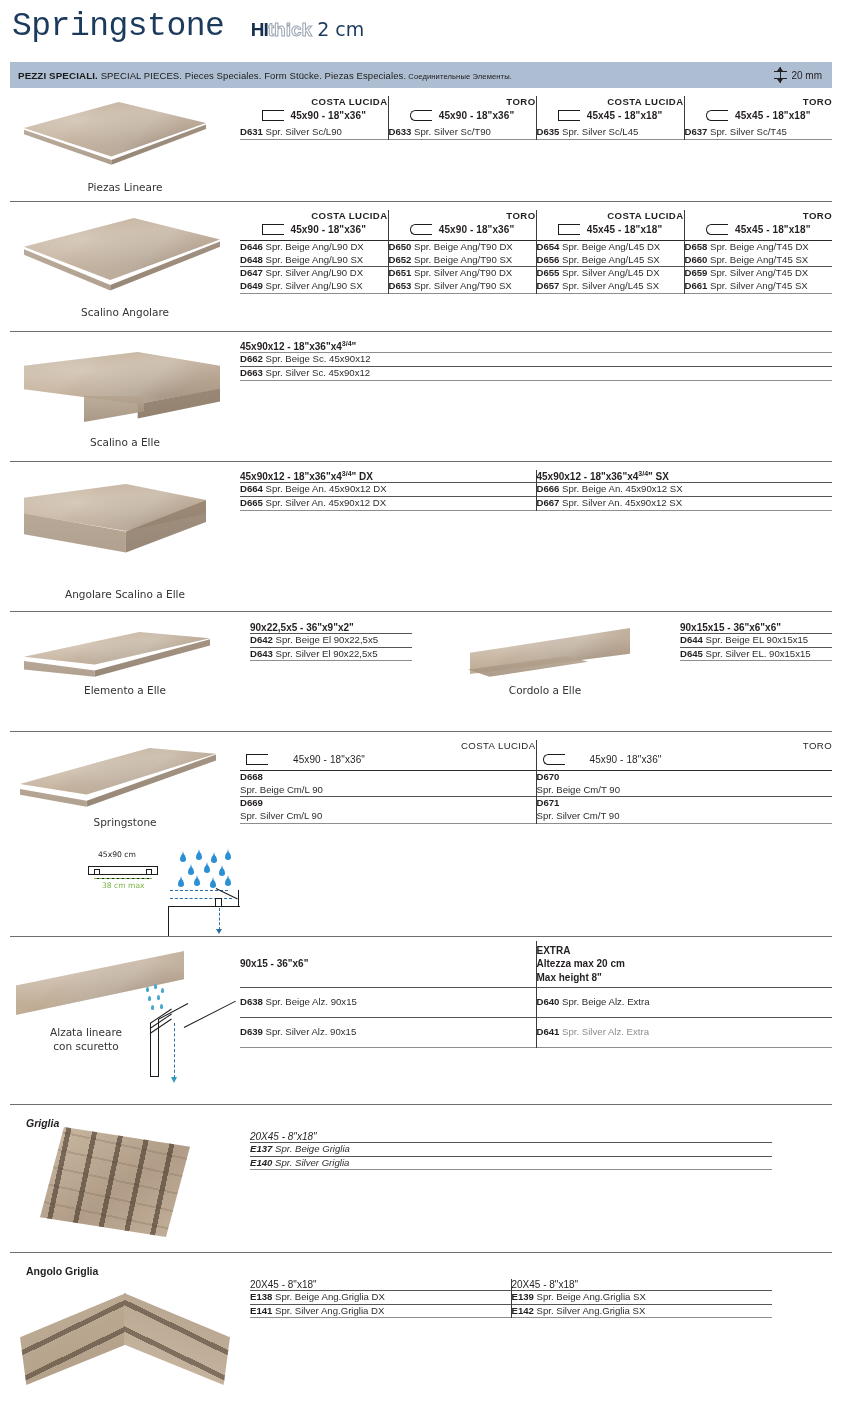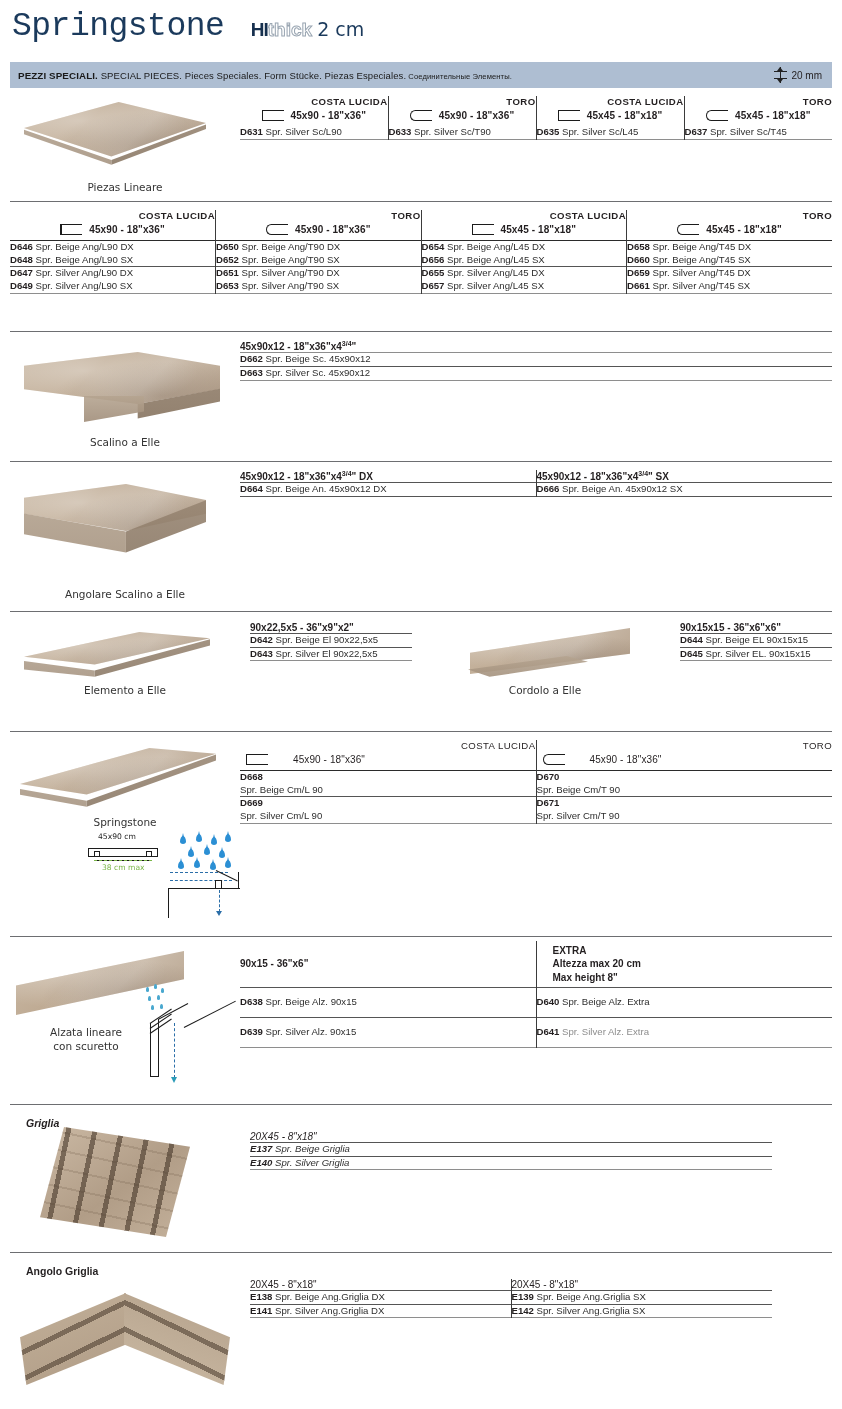--- a/index.html
+++ b/index.html
@@ -241,20 +241,31 @@
           <td class="code-cell vsep"><span class="code">D637</span> <span class="desc">Spr. Silver Sc/T45</span></td>
         </tr>
       </tbody>
           </table>
     </div>
   </div>
 </div>
 
 <div class="section" style="height:130px;">
   <div class="section-inner">
+    <div class="pic-col">
+      <div class="tile-wrap" style="height:96px;">
+        <div class="slab" style="left:14px; top:10px; width:196px; height:72px;
+             clip-path: polygon(0% 40%, 56% 0%, 100% 30%, 44% 86%);"></div>
+        <div class="edge-dark" style="left:14px; top:10px; width:196px; height:78px;
+             clip-path: polygon(44% 86%, 100% 30%, 100% 37%, 44% 93%); opacity:.9;"></div>
+        <div class="edge-mid" style="left:14px; top:10px; width:196px; height:78px;
+             clip-path: polygon(0% 40%, 44% 86%, 44% 93%, 0% 47%); opacity:.85;"></div>
+      </div>
+      <div class="pic-caption">Scalino Angolare</div>
+    </div>
     <div class="tbl-col">
       <table class="pt">
         <tbody>
               <tr>
           <td class="hdr-cell" style="width:25%;">
             <div class="hdr-title">COSTA LUCIDA</div>
             <div class="hdr-size-row">
                     <span class="prof square">
                       <i class="pl top"></i>
                       <i class="pl bot"></i>
@@ -387,20 +398,24 @@
       <table class="pt">
         <tbody>
               <tr class="rule-bot-thin">
           <td class="size-cell" style="width:50%;"><span>45x90x12 - 18"x36"x4</span><span class="sup">3/4</span><span>" DX</span></td>
           <td class="size-cell vsep" style="width:50%;"><span>45x90x12 - 18"x36"x4</span><span class="sup">3/4</span><span>" SX</span></td>
         </tr>
         <tr class="rule-bot-thin">
           <td class="code-cell"><span class="code">D664</span> <span class="desc">Spr. Beige An. 45x90x12 DX</span></td>
           <td class="code-cell vsep"><span class="code">D666</span> <span class="desc">Spr. Beige An. 45x90x12 SX</span></td>
         </tr>
+        <tr class="rule-bot-grey">
+          <td class="code-cell"><span class="code">D665</span> <span class="desc">Spr. Silver An. 45x90x12 DX</span></td>
+          <td class="code-cell vsep"><span class="code">D667</span> <span class="desc">Spr. Silver An. 45x90x12 SX</span></td>
+        </tr>
       </tbody>
           </table>
     </div>
   </div>
 </div>
 
 <div class="section" style="height:120px;">
   <div style="position:relative; height:120px;">
 
     <div style="position:absolute; left:0; top:8px; width:230px;">
@@ -465,21 +480,21 @@
       <div class="tile-wrap" style="height:72px;">
         <div class="slab" style="left:10px; top:6px; width:196px; height:58px;
              clip-path: polygon(0% 62%, 66% 0%, 100% 10%, 34% 80%);"></div>
         <div class="edge-dark" style="left:10px; top:6px; width:196px; height:66px;
              clip-path: polygon(34% 80%, 100% 10%, 100% 19%, 34% 89%); opacity:.9;"></div>
         <div class="edge-mid" style="left:10px; top:6px; width:196px; height:66px;
              clip-path: polygon(0% 62%, 34% 80%, 34% 89%, 0% 71%); opacity:.85;"></div>
       </div>
       <div class="pic-caption">Springstone</div>
 
-      <div class="diagram" style="height:92px; margin-top:4px;">
+      <div class="diagram" style="height:92px; margin-top:22px;">
         <div class="dim-label" style="left:88px; top:0px;">45x90 cm</div>
 
         <div class="ln" style="left:78px; top:16px; width:70px; height:1.2px;"></div>
         <div class="ln" style="left:78px; top:16px; width:1.2px; height:9px;"></div>
         <div class="ln" style="left:147px; top:16px; width:1.2px; height:9px;"></div>
         <div class="ln" style="left:78px; top:24px; width:70px; height:1.2px;"></div>
         <div class="ln" style="left:84px; top:19px; width:1px; height:5px;"></div>
         <div class="ln" style="left:89px; top:19px; width:1px; height:5px;"></div>
         <div class="ln" style="left:84px; top:19px; width:6px; height:1px;"></div>
         <div class="ln" style="left:136px; top:19px; width:1px; height:5px;"></div>
@@ -601,21 +616,21 @@
           <div class="ln vdash" style="left:46px; top:40px; height:55px;"></div>
           <div style="position:absolute; left:43px; top:94px; width:0;height:0;border-left:3.5px solid transparent;border-right:3.5px solid transparent;border-top:6px solid #2b9bb8;"></div>
         </div>
       </div>
     </div>
     <div class="tbl-col" style="padding-top:4px;">
       <table class="pt">
         <tbody>
               <tr class="rule-bot-thin">
           <td class="size-cell" style="width:50%; height:46px;">90x15 - 36"x6"</td>
-          <td class="extra-cell vsep" style="width:50%;padding-left:16px;">
+          <td class="extra-cell vsep" style="width:50%;">
             <div>EXTRA</div>
             <div>Altezza max 20 cm</div>
             <div>Max height 8"</div>
           </td>
         </tr>
         <tr class="rule-bot-thin">
           <td class="code-cell" style="height:30px;"><span class="code">D638</span> <span class="desc">Spr. Beige Alz. 90x15</span></td>
           <td class="code-cell vsep"><span class="code">D640</span> <span class="desc">Spr. Beige Alz. Extra</span></td>
         </tr>
         <tr class="rule-bot-grey">

